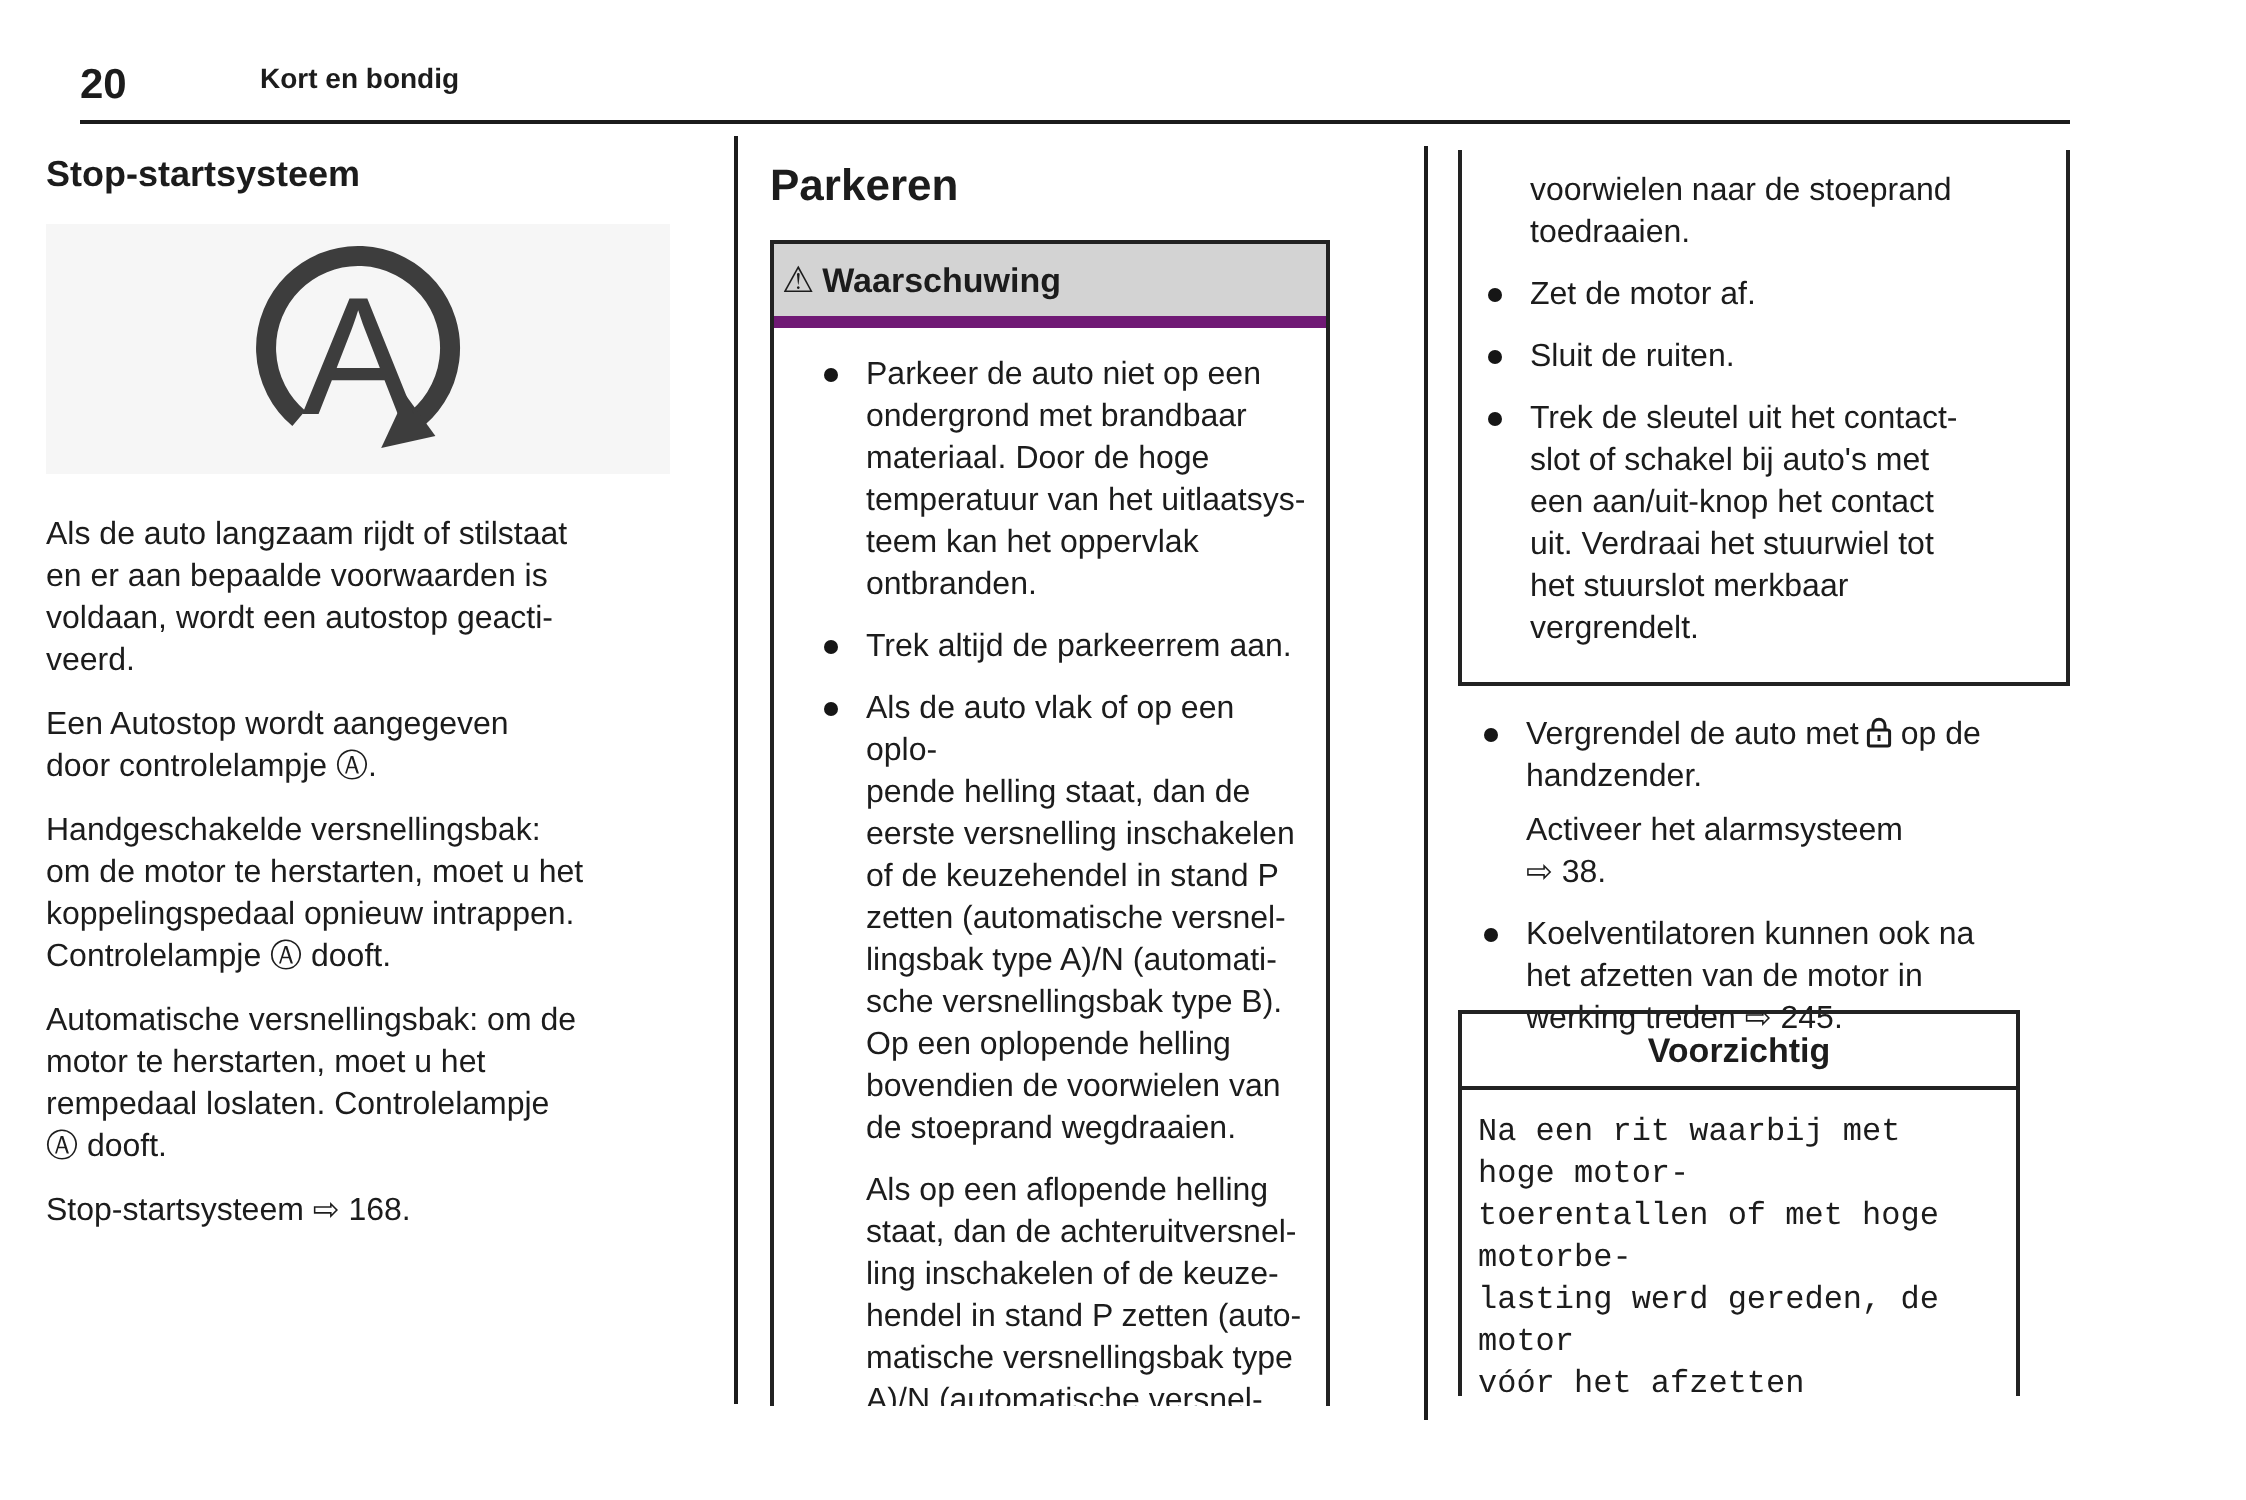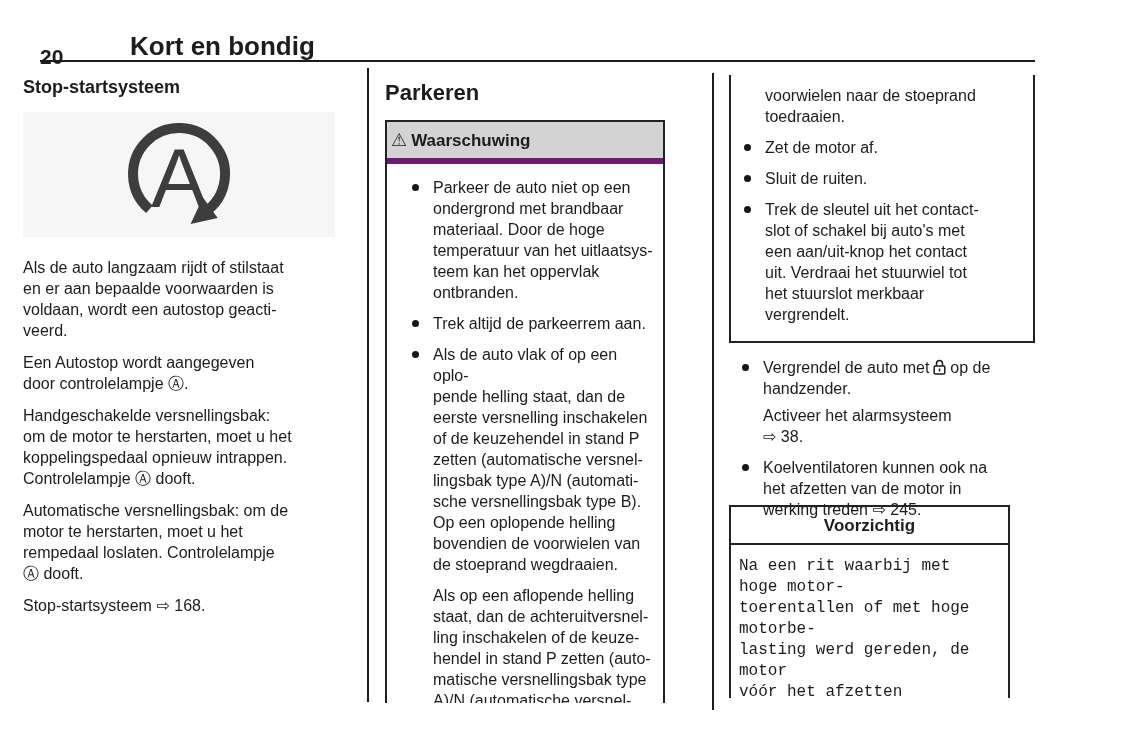--- a/index.html
+++ b/index.html
@@ -2,22 +2,22 @@
 <html><head>
 <meta charset="utf-8">
 <style>
   * { margin:0; padding:0; box-sizing:border-box; }
   html,body { background:#ffffff; }
   .page {
     position:relative; width:1123px; height:750px; background:#fff;
     font-family:"Liberation Sans", sans-serif; color:#1c1c1c; overflow:hidden;
   }
   
-  .hdr-num   { position:absolute; left:40px;  top:45px; font-size:21px; font-weight:bold; }
-  .hdr-title { position:absolute; left:130px; top:31px; font-size:26px; font-weight:bold; }
+  .hdr-num   { position:absolute; left:40px;  top:31px; font-size:21px; font-weight:bold; }
+  .hdr-title { position:absolute; left:130px; top:31px; font-size:14px; font-weight:bold; }
   .hdr-rule  { position:absolute; left:40px;  top:60px; width:995px; height:2px; background:#1c1c1c; }
   
   .divider { position:absolute; width:2px; background:#1c1c1c; }
   .div-1 { left:367px; top:68px; height:634px; }
   .div-2 { left:712px; top:73px; height:637px; }
   
   .col { position:absolute; font-size:16px; line-height:21px; }
   .col-left  { left:23px;  top:76px; width:312px; }
   .col-mid   { left:385px; top:80px; width:280px; }
   .col-right { left:729px; top:75px; width:306px; height:640px; }

